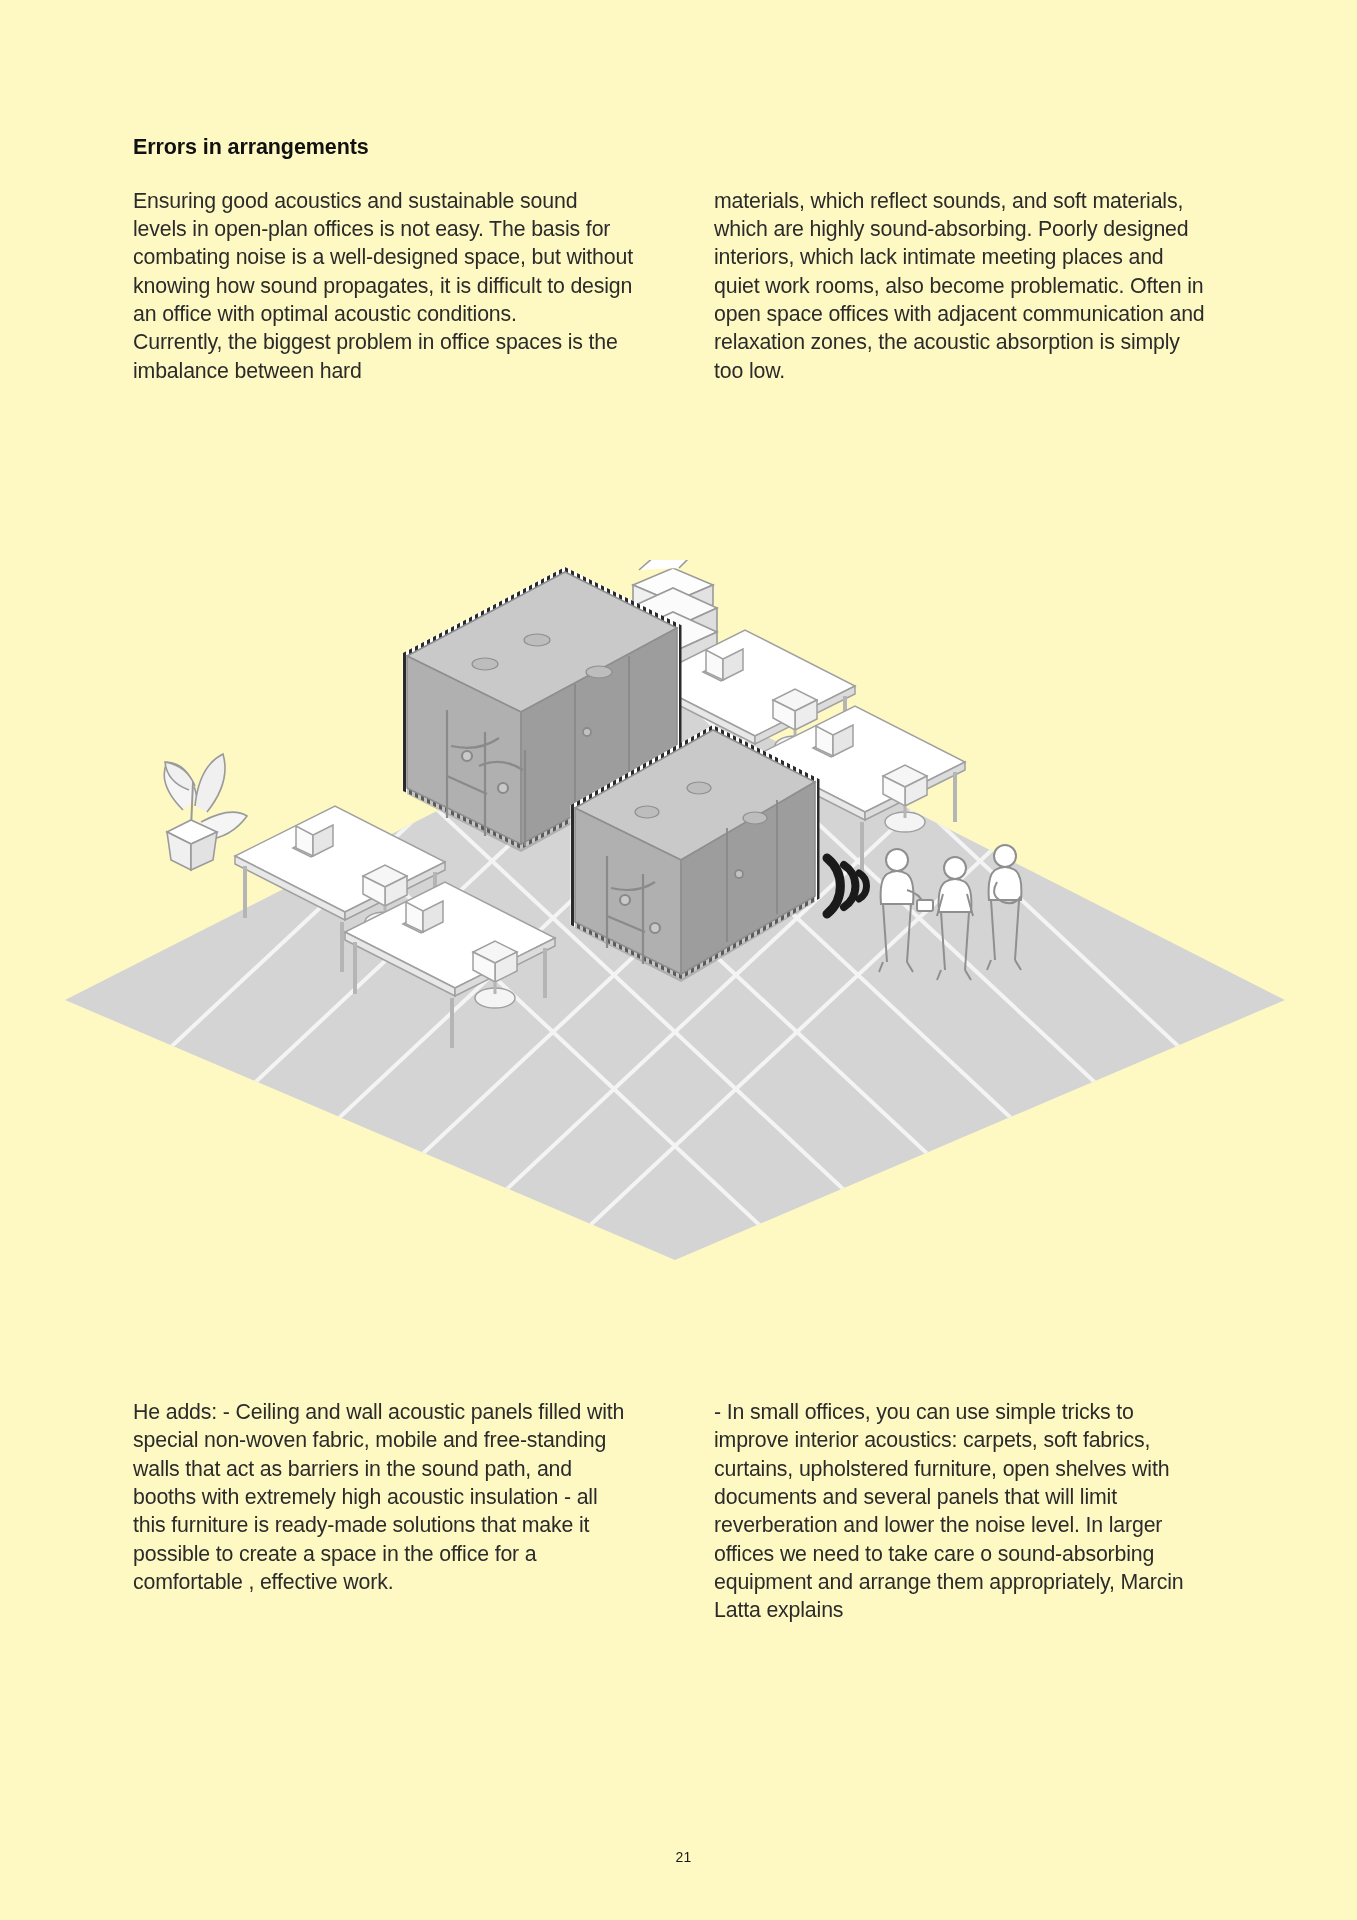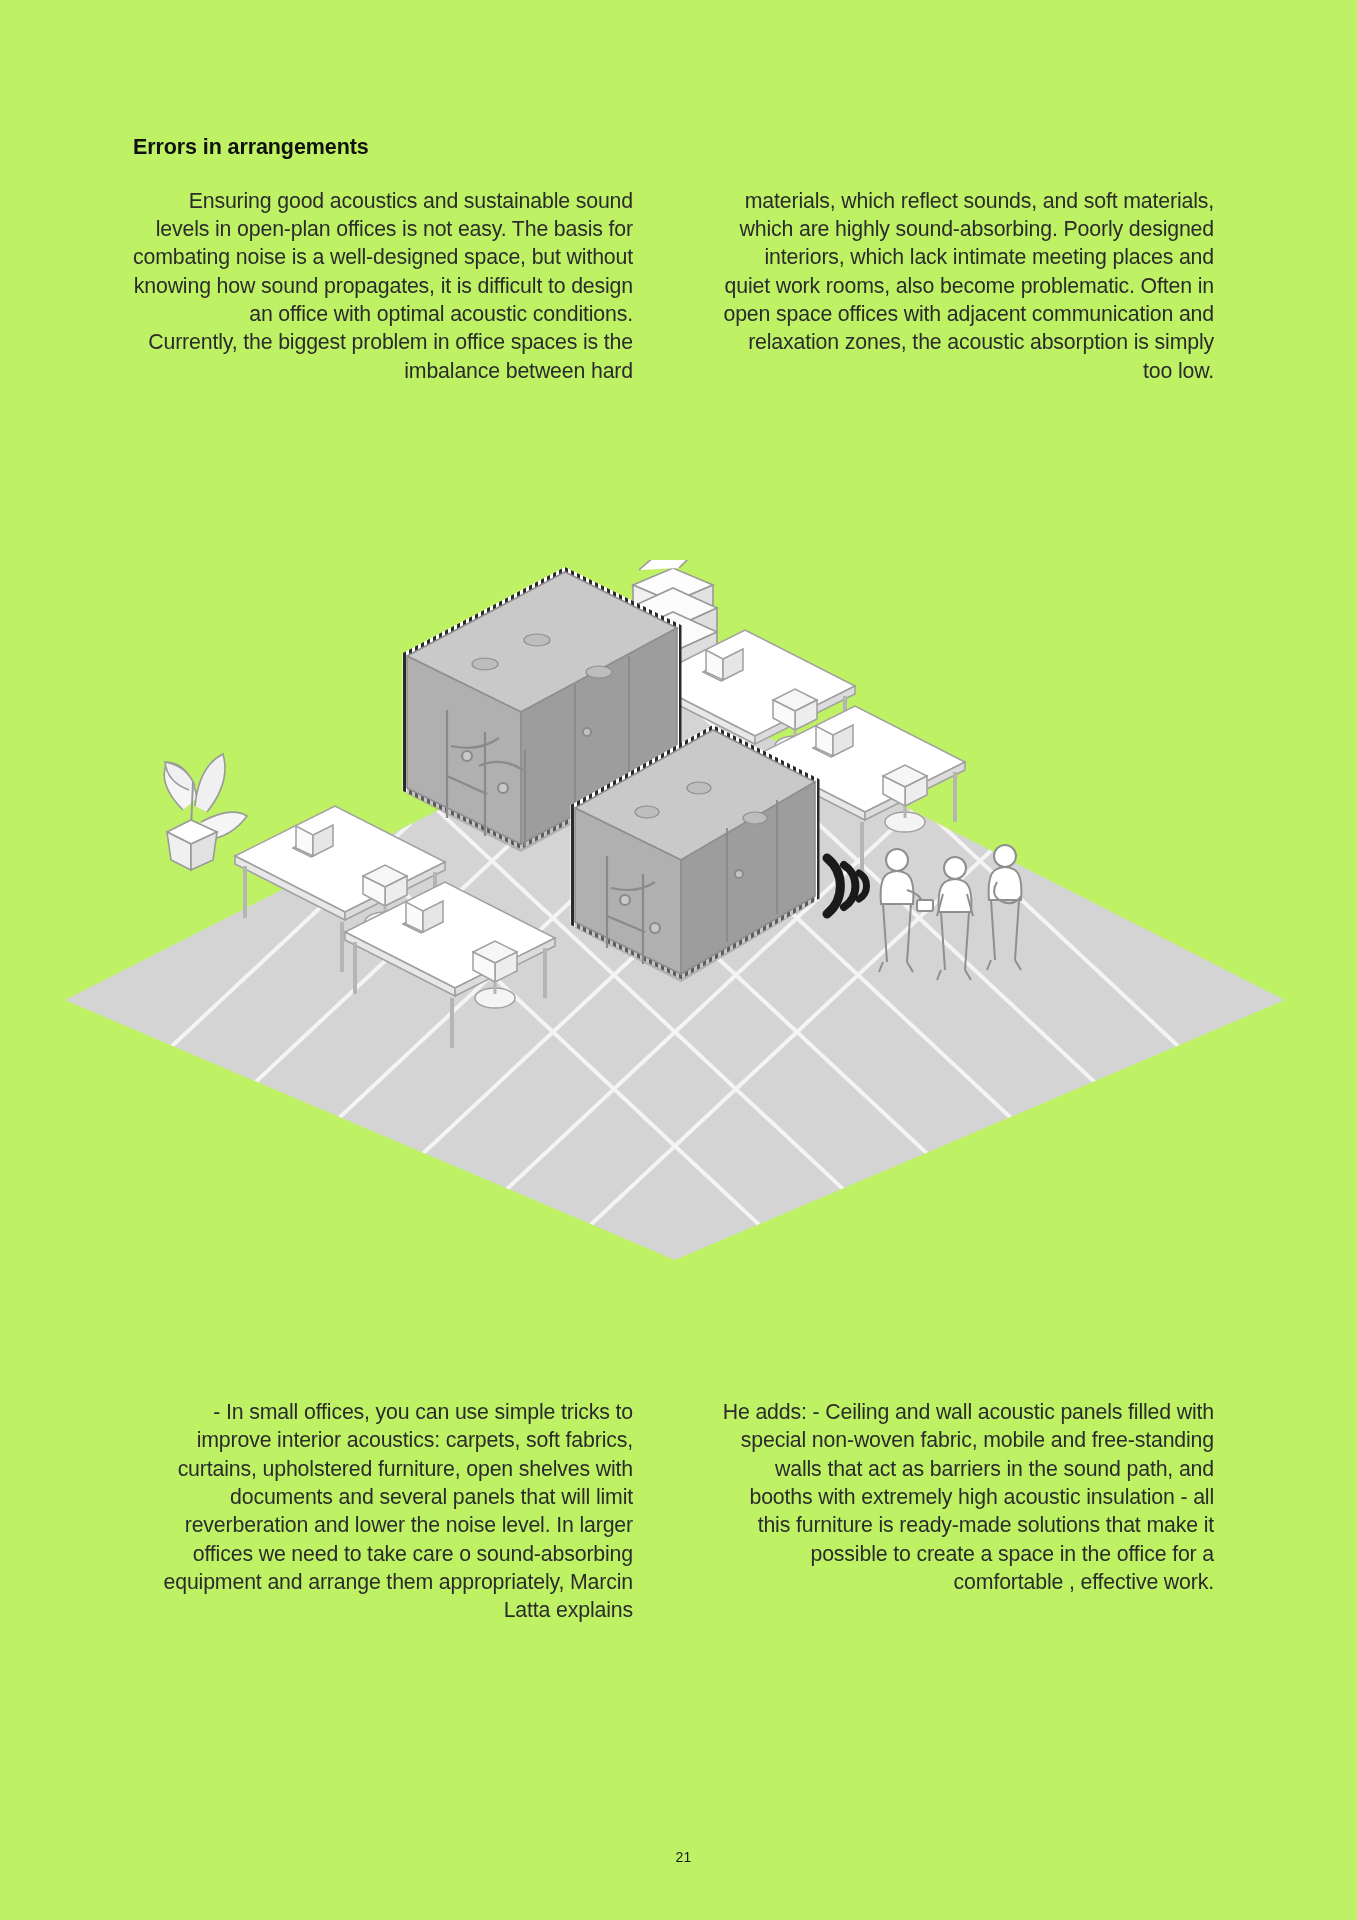--- a/index.html
+++ b/index.html
@@ -11,21 +11,21 @@
     width: 1357px;
     height: 1920px;
     position: relative;
     font-family: "Liberation Sans", sans-serif;
     color: #1a1a1a;
     overflow: hidden;
   }
   .page {
     position: absolute;
     inset: 0;
-    background: #bef264;
+    background: #fef9c3;
   }
 
   
   .section {
     position: absolute;
     left: 133px;
     width: 1100px;
   }
   .section-top  { top: 135px; }
   .section-bot  { top: 1398px; }
@@ -46,21 +46,20 @@
   .col {
     width: 500px;
   }
   .col p {
     margin: 0;
     font-size: 21.3px;
     line-height: 1.33;
     color: #2b2b2b;
     letter-spacing: -0.15px;
     font-weight: 400;
-    text-align: right;
   }
 
   
   .page-number {
     position: absolute;
     top: 1849px;
     left: 5px;
     width: 1357px;
     text-align: center;
     font-size: 14px;
@@ -321,23 +320,23 @@
           <path d="M936 400 l-4 10 M960 400 l6 10"></path>
           <path d="M942 322 q-8 14 6 20 q12 4 18 -6" fill="none"></path>
         </g>
       </g>
     </svg>
   </div>
 
   <div class="section section-bot">
     <div class="cols">
       <div class="col">
-        <p>- In small offices, you can use simple tricks to improve interior acoustics: carpets, soft fabrics, curtains, upholstered furniture, open shelves with documents and several panels that will limit reverberation and lower the noise level. In larger offices we need to take care o sound-absorbing equipment and arrange them appropriately, Marcin Latta explains</p>
+        <p>He adds: - Ceiling and wall acoustic panels filled with special non-woven fabric, mobile and free-standing walls that act as barriers in the sound path, and booths with extremely high acoustic insulation - all this furniture is ready-made solutions that make it possible to create a space in the office for a comfortable , effective work.</p>
       </div>
       <div class="col">
-        <p>He adds: - Ceiling and wall acoustic panels filled with special non-woven fabric, mobile and free-standing walls that act as barriers in the sound path, and booths with extremely high acoustic insulation - all this furniture is ready-made solutions that make it possible to create a space in the office for a comfortable , effective work.</p>
+        <p>- In small offices, you can use simple tricks to improve interior acoustics: carpets, soft fabrics, curtains, upholstered furniture, open shelves with documents and several panels that will limit reverberation and lower the noise level. In larger offices we need to take care o sound-absorbing equipment and arrange them appropriately, Marcin Latta explains</p>
       </div>
     </div>
   </div>
 
   <div class="page-number">21</div>
 
 </div>
 
 </body></html>

